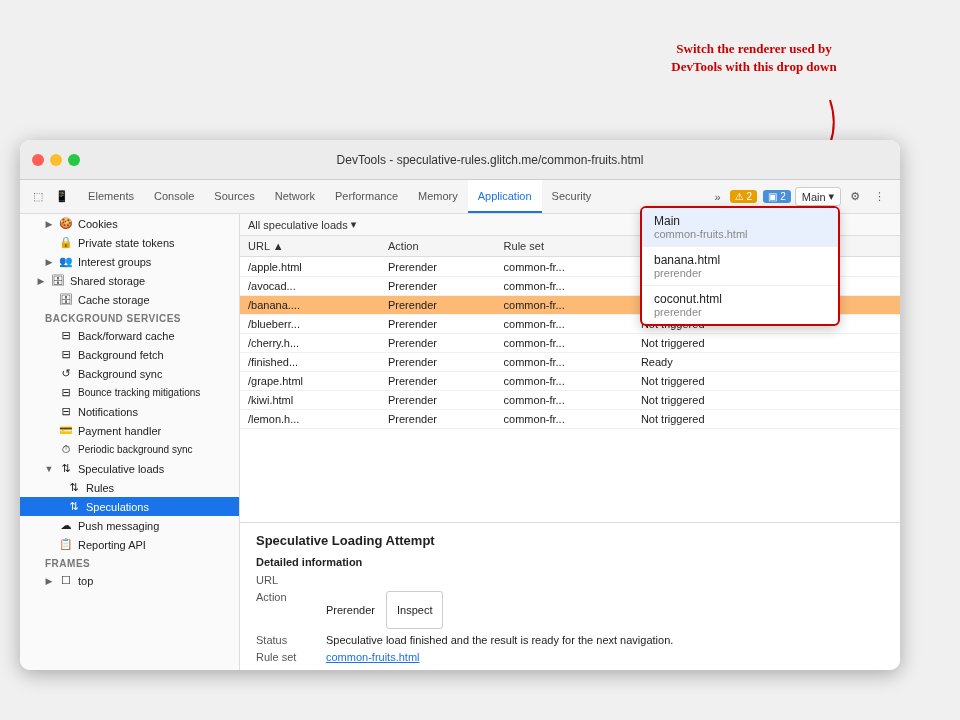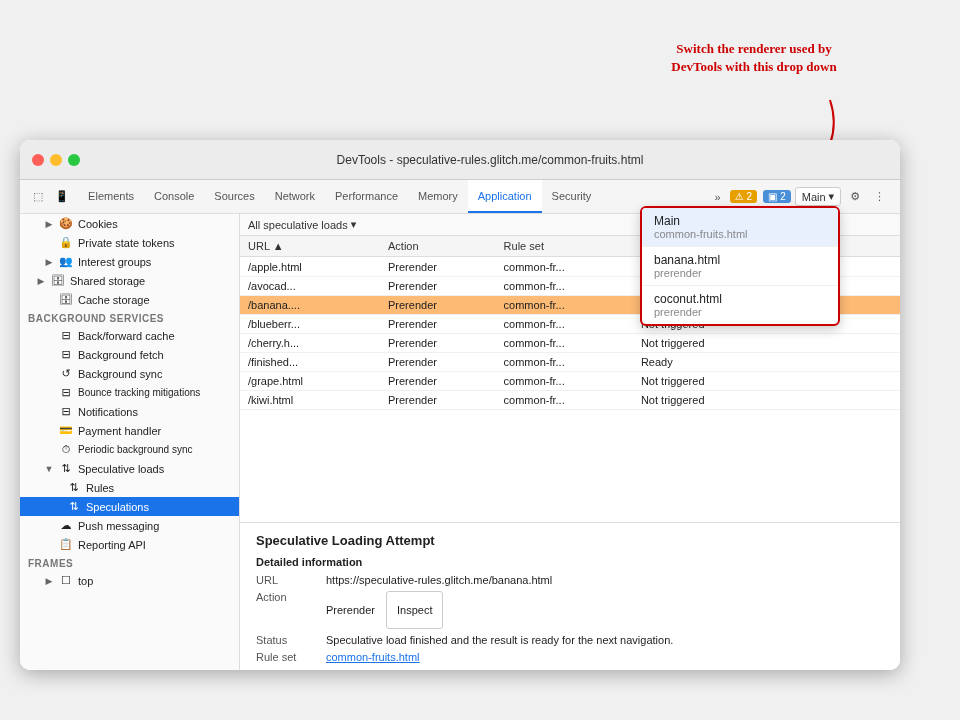--- a/index.html
+++ b/index.html
@@ -148,20 +148,21 @@
       background: #fafafa;
       flex-shrink: 0;
     }
     .sidebar-group-label {
       font-size: 10px;
       font-weight: 600;
       color: #777;
       padding: 4px 8px 2px 8px;
       text-transform: uppercase;
       letter-spacing: 0.5px;
+      margin-left: 17px;
     }
     .sidebar-item {
       display: flex;
       align-items: center;
       padding: 3px 8px 3px 16px;
       cursor: pointer;
       font-size: 11px;
       color: #222;
       gap: 5px;
     }
@@ -546,30 +547,35 @@
               <td>Prerender</td>
               <td>common-fr...</td>
               <td>Not triggered</td>
             </tr>
             <tr>
               <td>/kiwi.html</td>
               <td>Prerender</td>
               <td>common-fr...</td>
               <td>Not triggered</td>
             </tr>
+            <tr>
+              <td>/lemon.h...</td>
+              <td>Prerender</td>
+              <td>common-fr...</td>
+              <td>Not triggered</td>
+            </tr>
           </tbody>
         </table>
       </div>
 
       <div class="detail-panel">
         <div class="detail-title">Speculative Loading Attempt</div>
         <div class="detail-subtitle">Detailed information</div>
         <div class="detail-row">
           <span class="detail-label">URL</span>
-          <span class="detail-value">https://speculative-rules.glitch.me/banana.html</span>
         </div>
         <div class="detail-row">
           <span class="detail-label">Action</span>
           <span class="detail-value">
             <span>Prerender</span>
             <button class="inspect-btn" style="margin-left:8px;">Inspect</button>
           </span>
         </div>
         <div class="detail-row">
           <span class="detail-label">Status</span>

